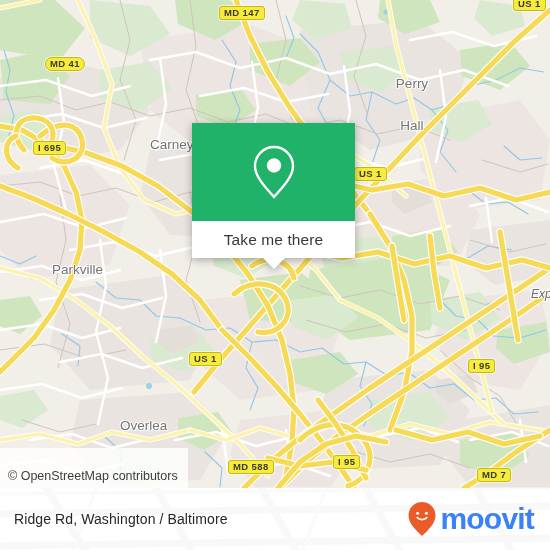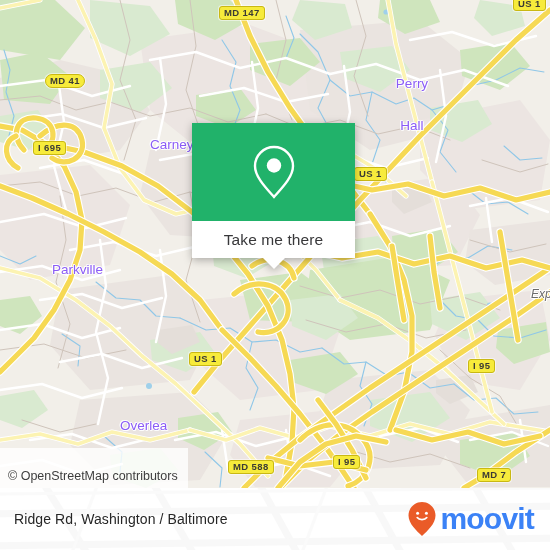--- a/index.html
+++ b/index.html
@@ -20,21 +20,21 @@
     position: absolute;
     left: 0; top: 0;
     width: 550px; height: 488px;
     overflow: hidden;
     background: #f2efe9;
   }
   .map-svg { position: absolute; left: 0; top: 0; }
 
   .map-label {
     position: absolute;
-    color: #8b5cf6;
+    color: #737373;
     font-family: "Liberation Sans", sans-serif;
     font-size: 13.5px;
     font-weight: 400;
     white-space: pre;
     text-shadow:
        1px 0 0 rgba(255,255,255,.85), -1px 0 0 rgba(255,255,255,.85),
        0 1px 0 rgba(255,255,255,.85), 0 -1px 0 rgba(255,255,255,.85),
        1px 1px 0 rgba(255,255,255,.85), -1px -1px 0 rgba(255,255,255,.85);
     pointer-events: none;
     line-height: 1.06;
@@ -422,21 +422,21 @@
       <div>Hall</div>
     </div>
     <div class="map-label place" style="left:150px; top:138px;">Carney</div>
     <div class="map-label place" style="left:52px; top:263px;">Parkville</div>
     <div class="map-label place" style="left:120px; top:419px;">Overlea</div>
 
     <div class="map-label hwylbl" style="left:531px; top:288px;">Exp</div>
 
     <div class="shield" style="left:219px; top:6px;">MD 147</div>
     <div class="shield" style="left:513px; top:-3px;">US 1</div>
-    <div class="shield" style="left:45px; top:74px;border-radius:7px;">MD 41</div>
+    <div class="shield" style="left:45px; top:57px;border-radius:7px;">MD 41</div>
     <div class="shield" style="left:33px; top:141px;">I 695</div>
     <div class="shield" style="left:354px; top:167px;">US 1</div>
     <div class="shield" style="left:189px; top:352px;">US 1</div>
     <div class="shield" style="left:468px; top:359px;">I 95</div>
     <div class="shield" style="left:228px; top:460px;">MD 588</div>
     <div class="shield" style="left:333px; top:455px;">I 95</div>
     <div class="shield" style="left:477px; top:468px;">MD 7</div>
 
     <div class="popup">
       <div class="popup-head">

